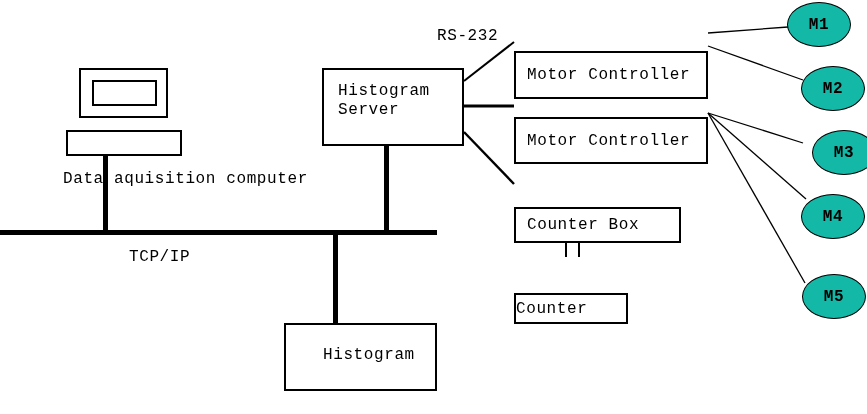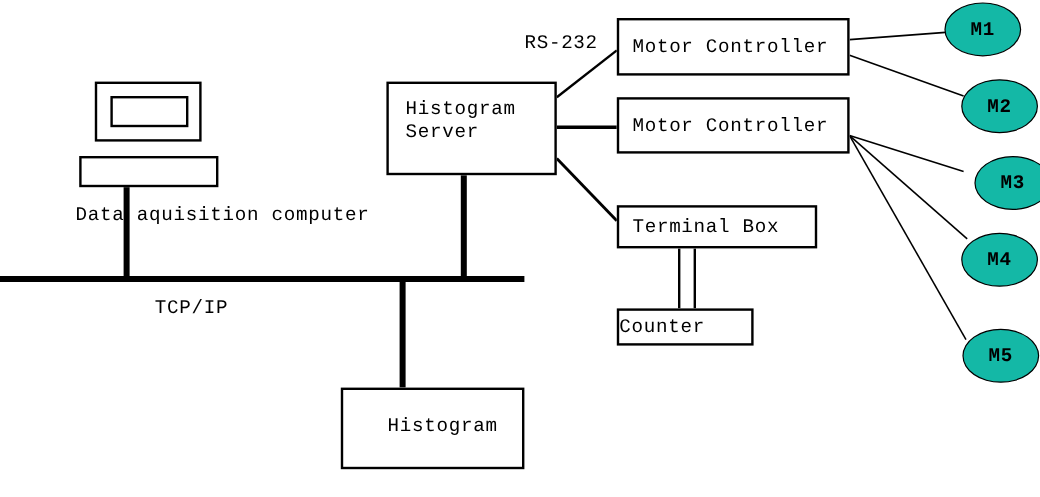--- a/index.html
+++ b/index.html
@@ -31,20 +31,21 @@
     line-height: 15px;
   }
   .vline {
     position: absolute;
     width: 5px;
     background: #000000;
   }
   .flexbox {
     display: flex;
     align-items: center;
+    margin-top: 36px;
   }
   .twoline { line-height: 19px; }
   .ellipse {
     position: absolute;
     box-sizing: border-box;
     width: 64px;
     height: 45px;
     border: 1.5px solid #000000;
     border-radius: 50%;
     background: #14b8a6;
@@ -102,21 +103,21 @@
     </div>
 
     <div class="box flexbox" style="left:514px; top:15px; width:194px; height:48px; padding-left:11px;">
       <span>Motor Controller</span>
     </div>
     <div class="box flexbox" style="left:514px; top:81px; width:194px; height:47px; padding-left:11px;">
       <span>Motor Controller</span>
     </div>
 
     <div class="box flexbox" style="left:514px; top:171px; width:167px; height:36px; padding-left:11px;">
-      <span>Terminal Box</span>
+      <span>Counter Box</span>
     </div>
     <div class="box flexbox" style="left:514px; top:257px; width:114px; height:31px; padding-left:0;">
       <span>Counter</span>
     </div>
 
     <div class="box twoline" style="left:284px; top:323px; width:153px; height:68px; padding:21px 0 0 37px;">
       <div>Histogram</div>
     </div>
 
     <div class="ellipse" style="left:787px; top:2px;">M1</div>

